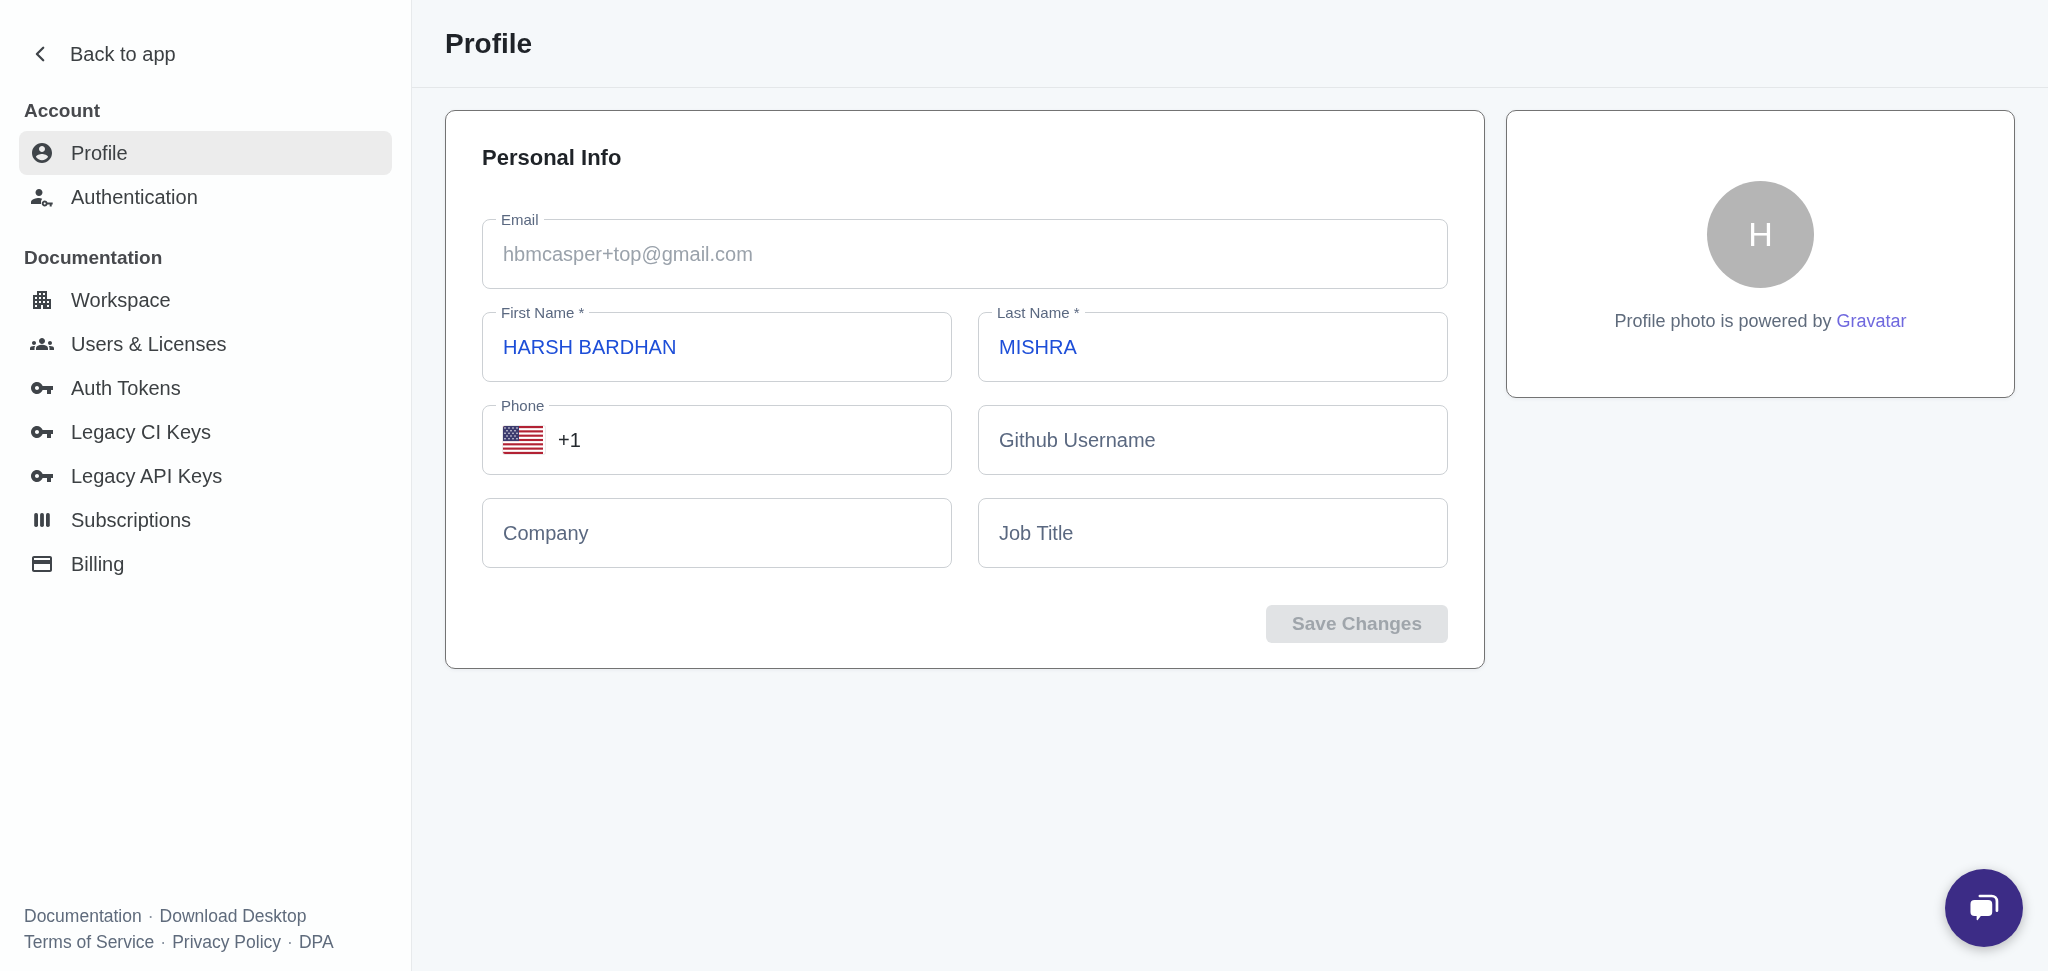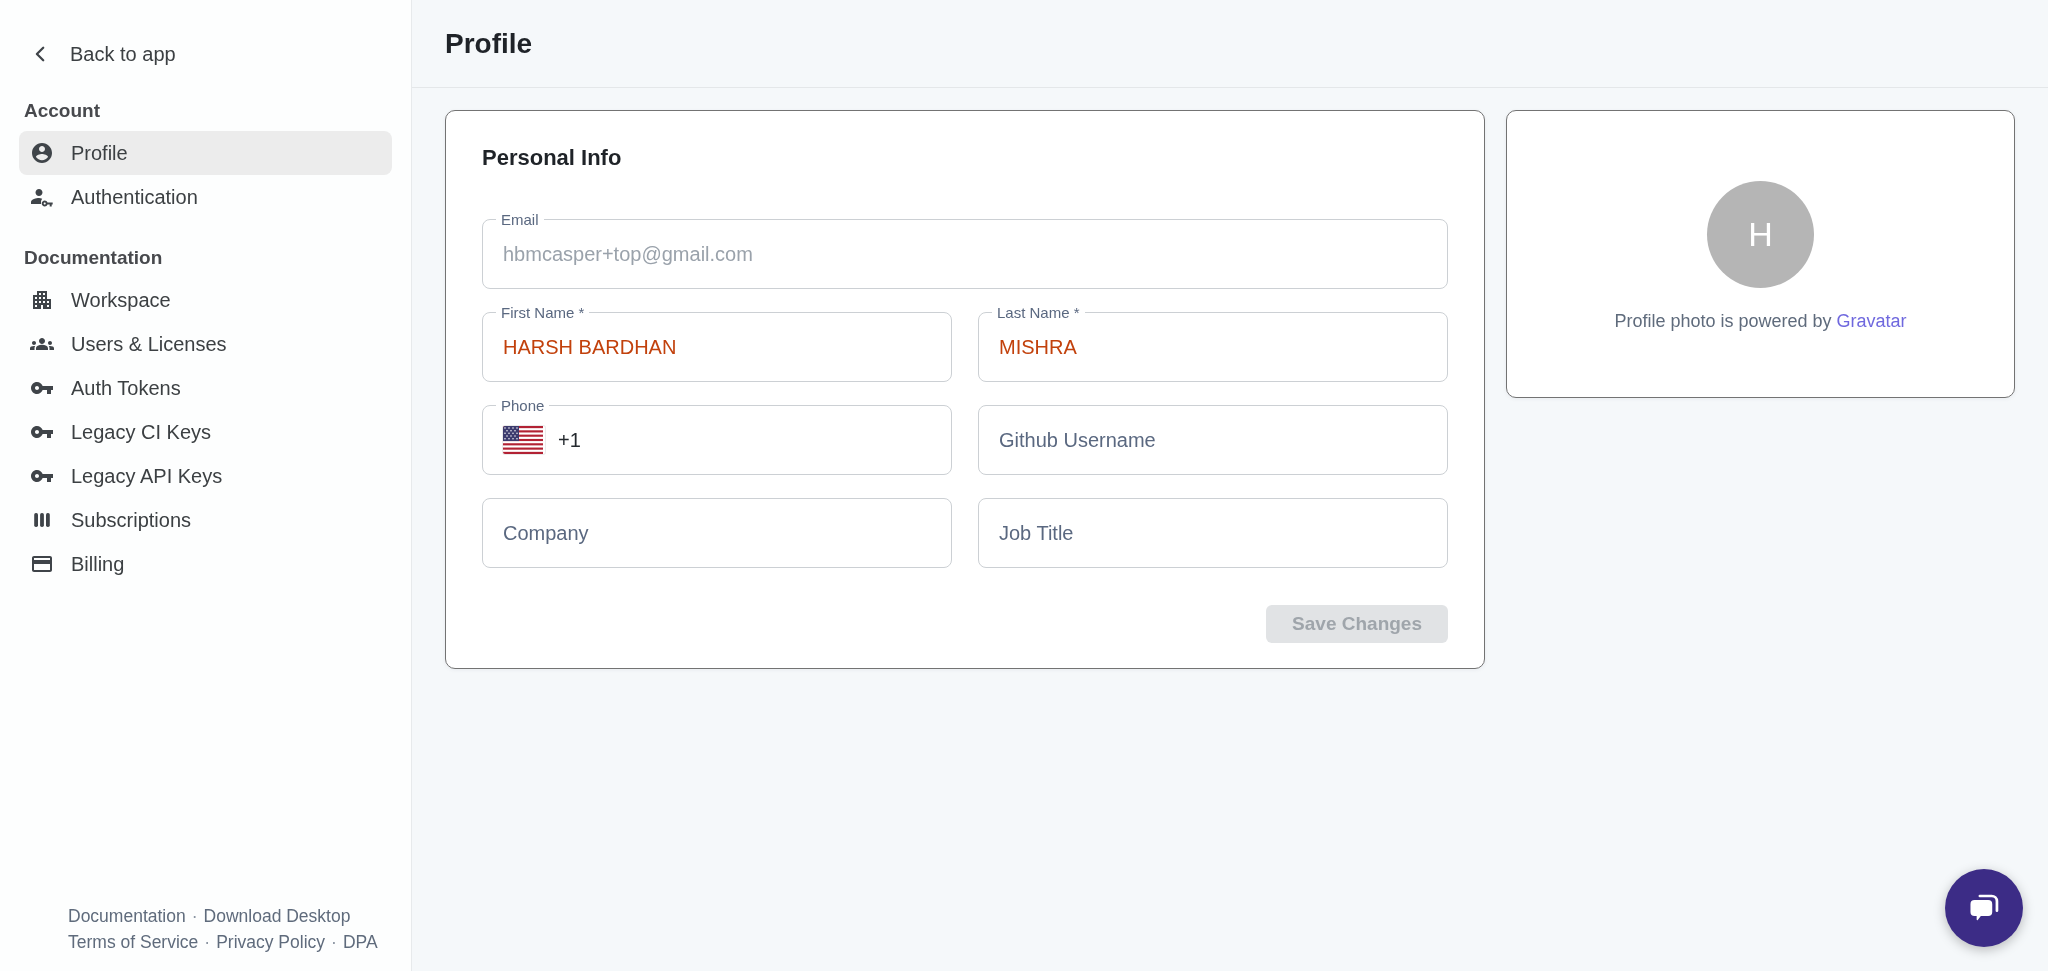--- a/index.html
+++ b/index.html
@@ -38,21 +38,21 @@
     border-radius:8px;
     cursor:pointer;
   }
   .nav-item.active { background:#ececec; }
   .nav-item .nav-label { font-size:20px; color:#3c4043; }
   .nav-icon { width:24px; height:24px; display:inline-flex; flex:0 0 24px; }
   .nav-icon svg { width:24px; height:24px; }
 
   .sidebar-footer {
     position:absolute; left:24px; bottom:16px;
-    font-size:17.5px; color:#5f6b7c; line-height:26px;margin-left:44px;
+    font-size:17.5px; color:#5f6b7c; line-height:26px;
   }
   .sidebar-footer a { color:#5f6b7c; text-decoration:none; cursor:pointer; }
   .sidebar-footer .dot { color:#8a94a1; padding:0 6px; }
 
   
   .main { flex:1; display:flex; flex-direction:column; background:#f5f8fa; }
   .main-header {
     height:88px; flex:0 0 88px;
     display:flex; align-items:center;
     padding-left:33px;
@@ -96,21 +96,21 @@
     position:absolute; top:-9px; left:13px;
     background:#ffffff;
     padding:0 5px;
     font-size:15px; color:#5a6880;
     line-height:17px;
     white-space:nowrap;
   }
   .field-input {
     width:100%; border:none; outline:none; background:transparent;
     font-family:"Liberation Sans", sans-serif;
-    font-size:20px; color:#c2410c;
+    font-size:20px; color:#1d4ed8;
   }
   .field-input::placeholder { color:#5a6880; opacity:1; }
   .field-input.muted { color:#9aa2ab; }
   .phone-flag {
     width:42px; height:28px; display:inline-flex;
     margin-right:13px;
     border-radius:2px; overflow:hidden;
     box-shadow:0 0 0 1px rgba(0,0,0,0.08);
     flex:0 0 42px;
   }

